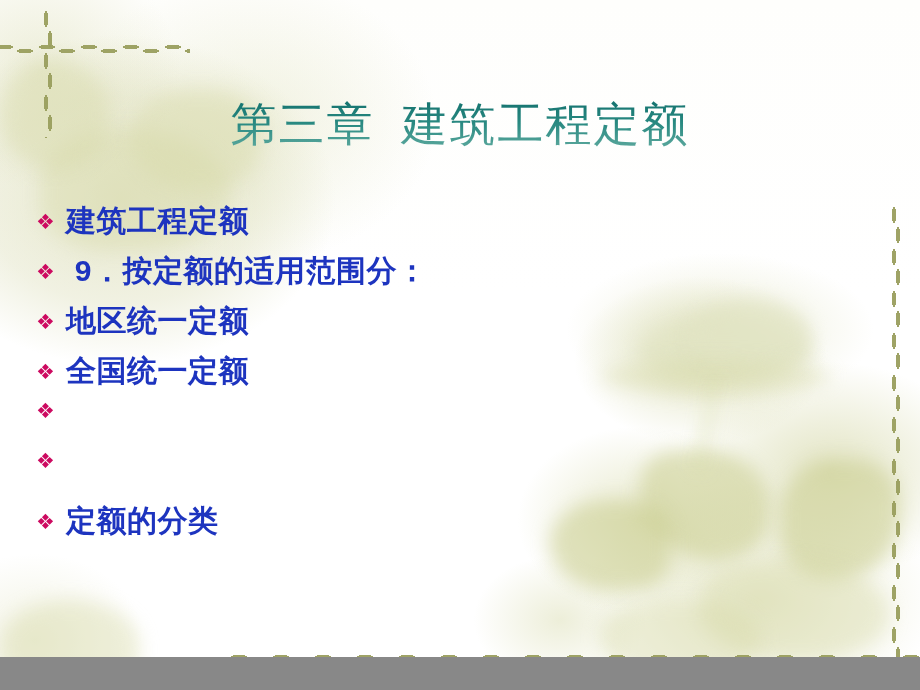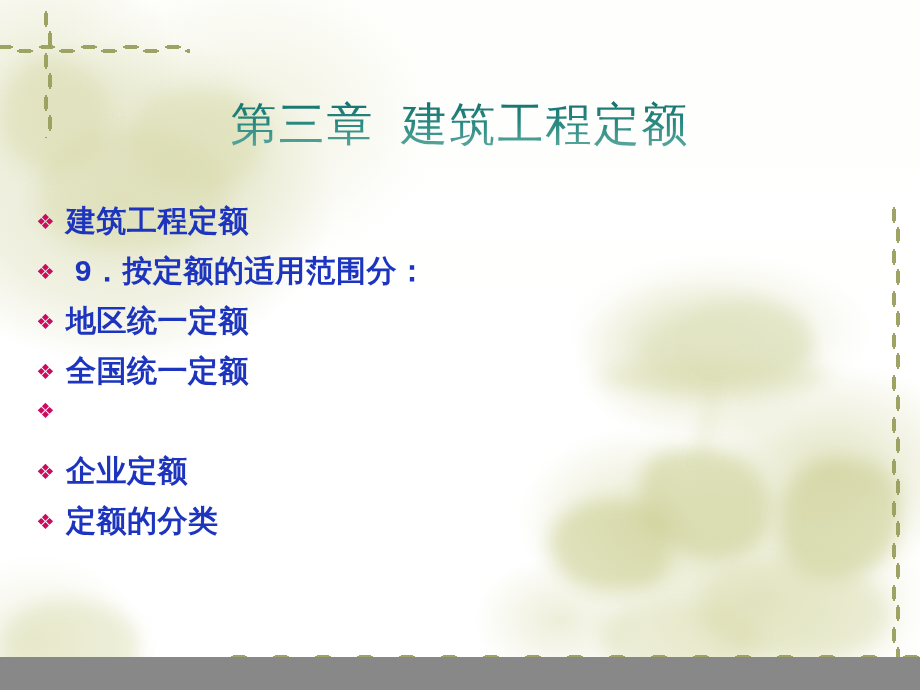--- a/index.html
+++ b/index.html
@@ -182,21 +182,20 @@
       <span class="bullet-mark">❖</span>
       <span class="bullet-text">全国统一定额</span>
     </div>
 
     <div class="bullet-row">
       <span class="bullet-mark">❖</span>
     </div>
 
     <div class="bullet-row">
       <span class="bullet-mark">❖</span>
-      <span class="bullet-text">企业定额</span>
     </div>
 
     <div class="bullet-row">
       <span class="bullet-mark">❖</span>
       <span class="bullet-text">定额的分类</span>
     </div>
 
   </div>
 
 </div>

